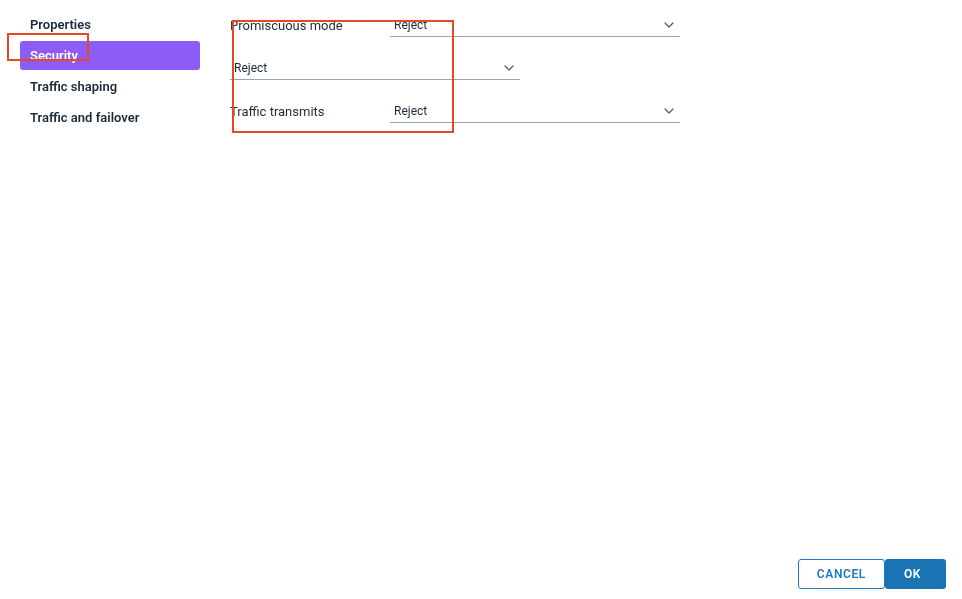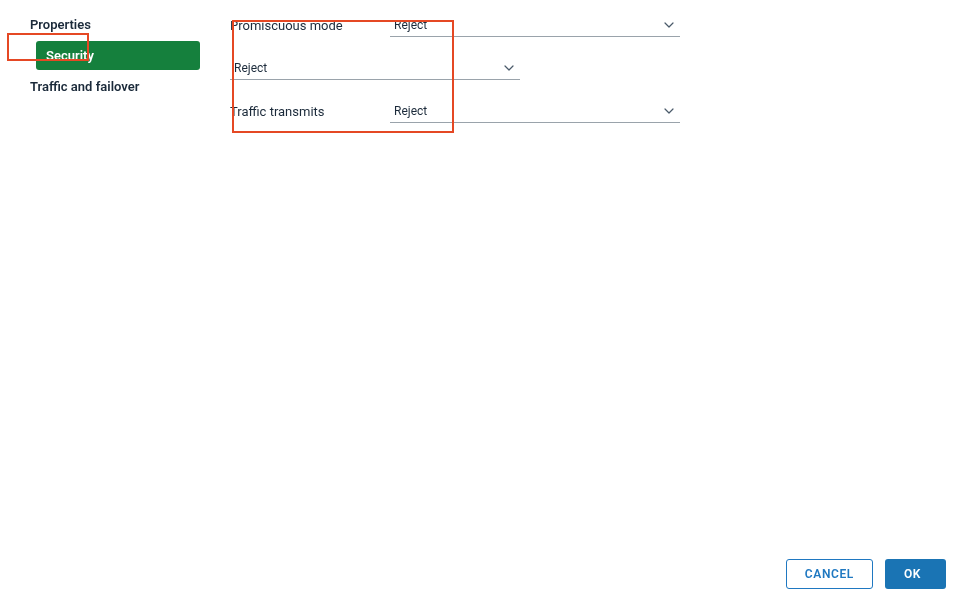--- a/index.html
+++ b/index.html
@@ -26,23 +26,22 @@
     }
     .sidebar-item {
       padding: 7px 10px;
       font-weight: 600;
       color: #1b2a3a;
       cursor: pointer;
       border-radius: 3px;
       margin-bottom: 2px;
     }
     .sidebar-item.active {
-      background: #15803d;
+      background: #8b5cf6;
       color: #ffffff;
-      margin-left: 16px;
     }
     .main {
       flex: 1;
       padding: 4px 30px 0 30px;
     }
     .form-row {
       display: flex;
       align-items: flex-end;
       margin-bottom: 20px;
       gap: 12px;
@@ -88,21 +87,20 @@
       left: 232px;
       top: 20px;
       width: 222px;
       height: 113px;
     }
     .footer {
       position: absolute;
       bottom: 10px;
       right: 16px;
       display: flex;
-      gap: 12px;
     }
     .btn {
       padding: 7px 18px;
       font-size: 12px;
       font-weight: 600;
       letter-spacing: 0.6px;
       border-radius: 3px;
       cursor: pointer;
       border: 1px solid transparent;
       font-family: inherit;
@@ -121,20 +119,23 @@
 </head>
 <body>
 
 <div class="container">
   <div class="sidebar">
     <div class="sidebar-item">
       <span>Properties</span>
     </div>
     <div class="sidebar-item active">
       <span>Security</span>
+    </div>
+    <div class="sidebar-item">
+      <span>Traffic shaping</span>
     </div>
     <div class="sidebar-item">
       <span>Traffic and failover</span>
     </div>
   </div>
 
   <div class="main">
     <div class="form-row">
       <div class="form-label">Promiscuous mode</div>
       <div class="form-select">

